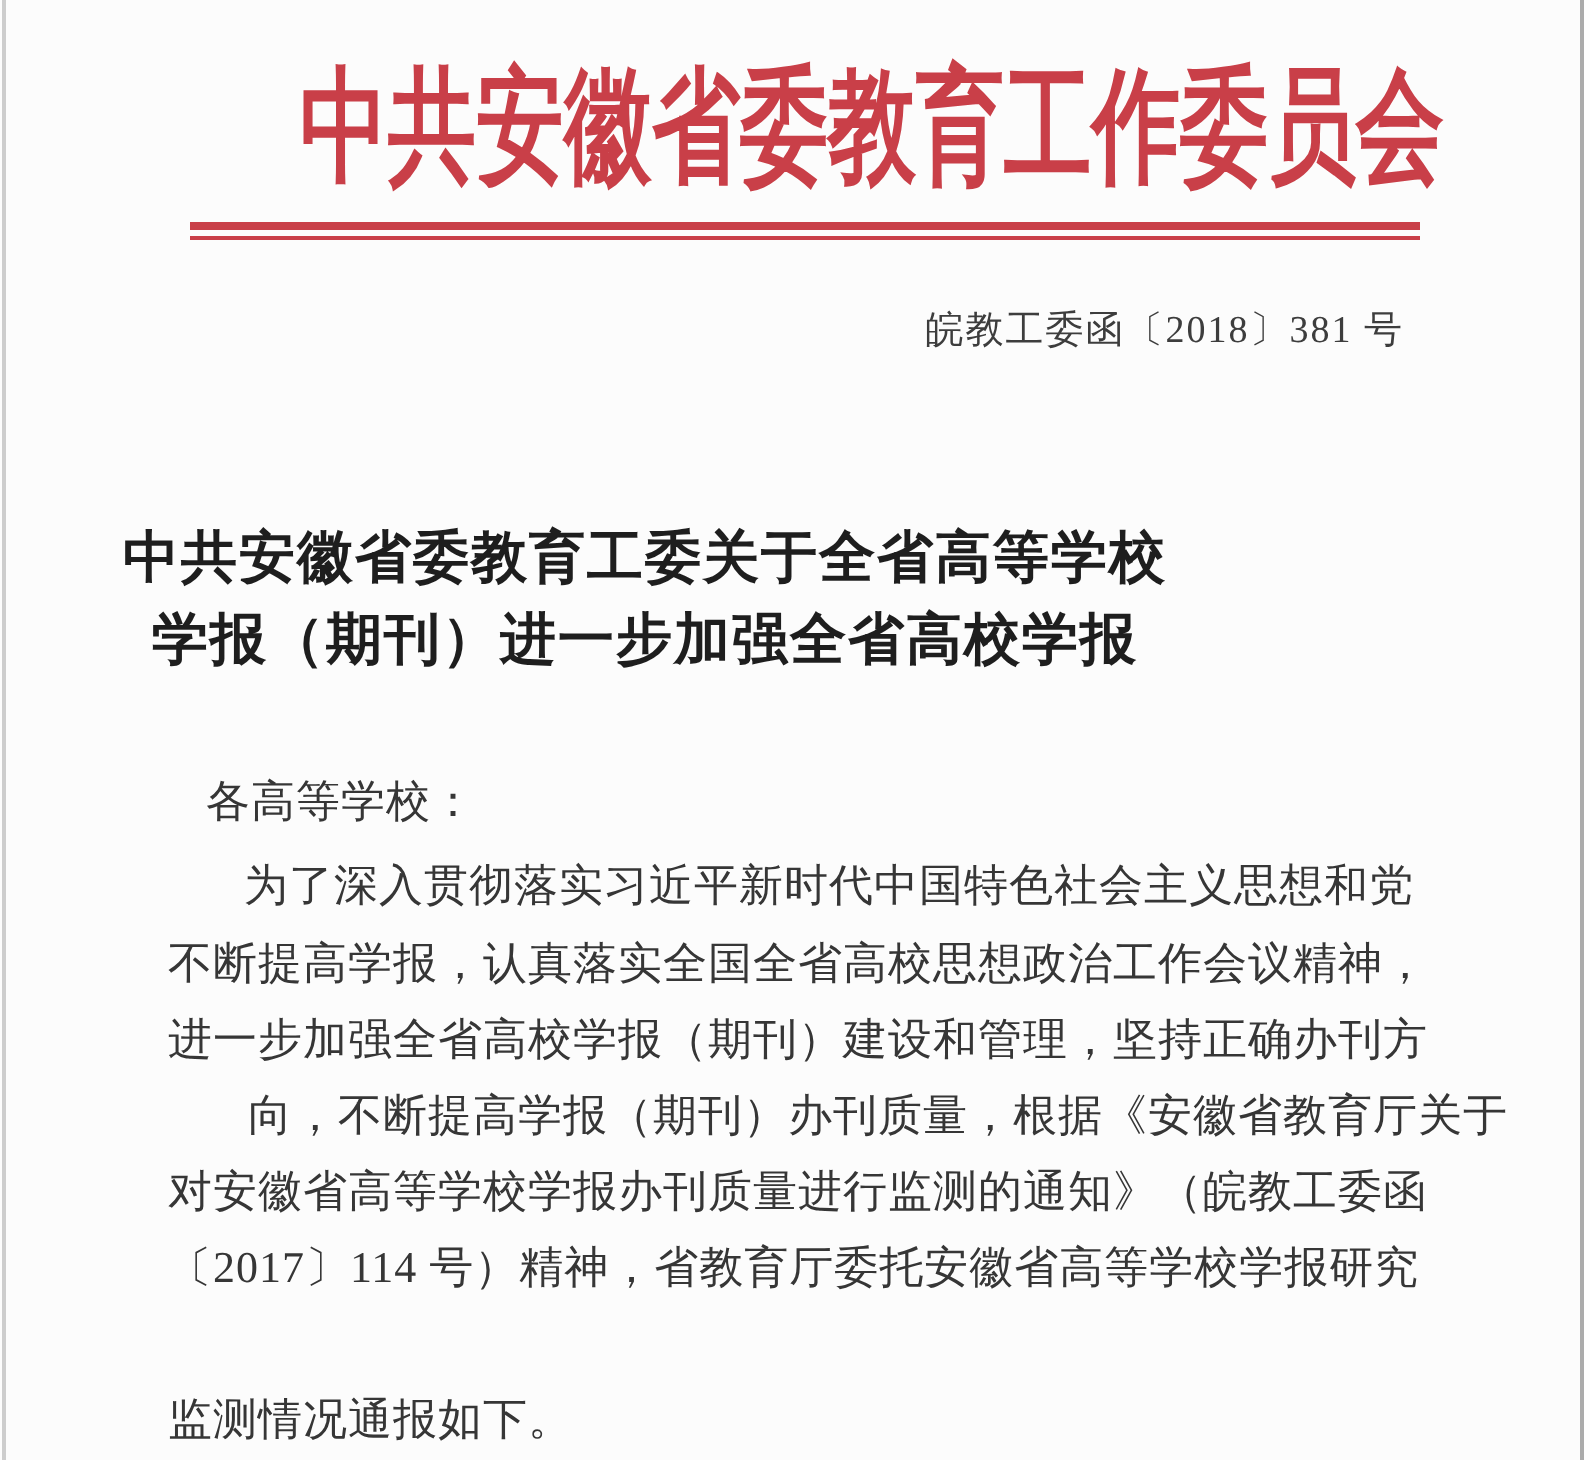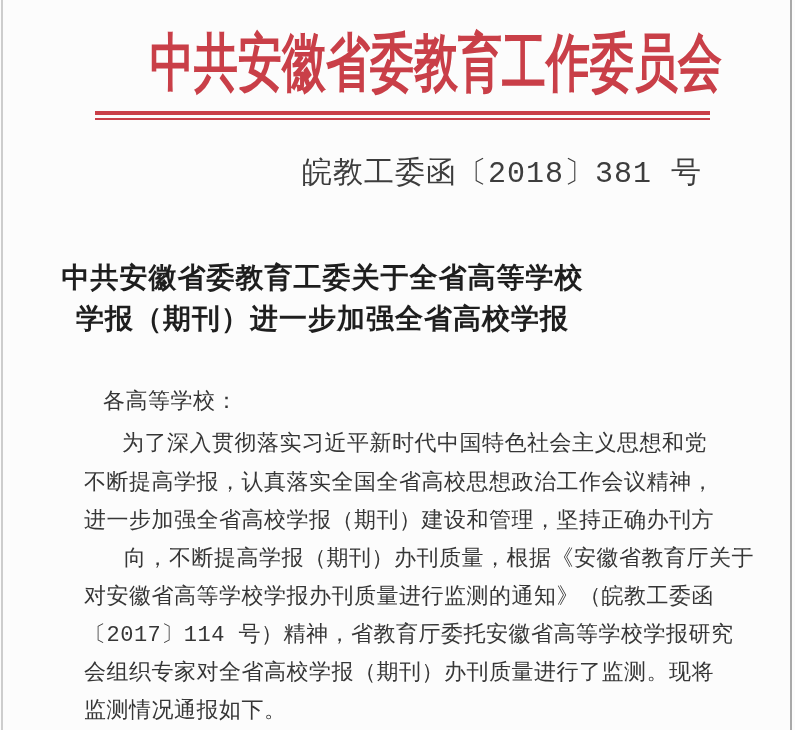--- a/index.html
+++ b/index.html
@@ -12,21 +12,20 @@
   html,body{background:#ffffff;}
   body{
     font-family:"Liberation Serif","DejaVu Serif",serif;
   }
   .scan{
     position:relative;
     width:795px;
     height:730px;
     background:var(--paper);
     overflow:hidden;
-    font-family:Liberation Mono, monospace;
   }
   
   .edge-left{
     position:absolute;left:1px;top:0;width:2px;height:730px;
     background:#cdcdcd;
   }
   .edge-right{
     position:absolute;left:790px;top:0;width:2px;height:730px;
     background:#a9a9a9;
   }
@@ -47,21 +46,21 @@
   .red-rule{
     position:absolute;left:95px;top:111px;width:615px;height:10px;
   }
   .red-rule .thick{height:4px;background:var(--red);}
   .red-rule .gap{height:3px;}
   .red-rule .thin{height:2px;background:var(--red);}
   
   .doc-number{
     position:absolute;
     top:152px;right:93px;
-    font-size:30px;
+    font-size:19px;
     color:#3d3d3d;
     letter-spacing:1px;
     white-space:nowrap;
   }
   
   .doc-title{
     position:absolute;
     left:0;top:259px;width:645px;
     text-align:center;
     font-size:28px;
@@ -121,16 +120,15 @@
   </div>
 
   <div class="salutation">各高等学校：</div>
 
   <div class="bline indent y1">为了深入贯彻落实习近平新时代中国特色社会主义思想和党</div>
   <div class="bline y2">不断提高学报，认真落实全国全省高校思想政治工作会议精神，</div>
   <div class="bline y3">进一步加强全省高校学报（期刊）建设和管理，坚持正确办刊方</div>
   <div class="bline y4">向，不断提高学报（期刊）办刊质量，根据《安徽省教育厅关于</div>
   <div class="bline y5">对安徽省高等学校学报办刊质量进行监测的通知》（皖教工委函</div>
   <div class="bline y6">〔2017〕114 号）精神，省教育厅委托安徽省高等学校学报研究</div>
-  <div class="bline y7">会组织专家对全省高校学报（期刊）办刊质量进行了监测。现将</div>
   <div class="bline y8">监测情况通报如下。</div>
 
 </div>
 
 </body></html>

